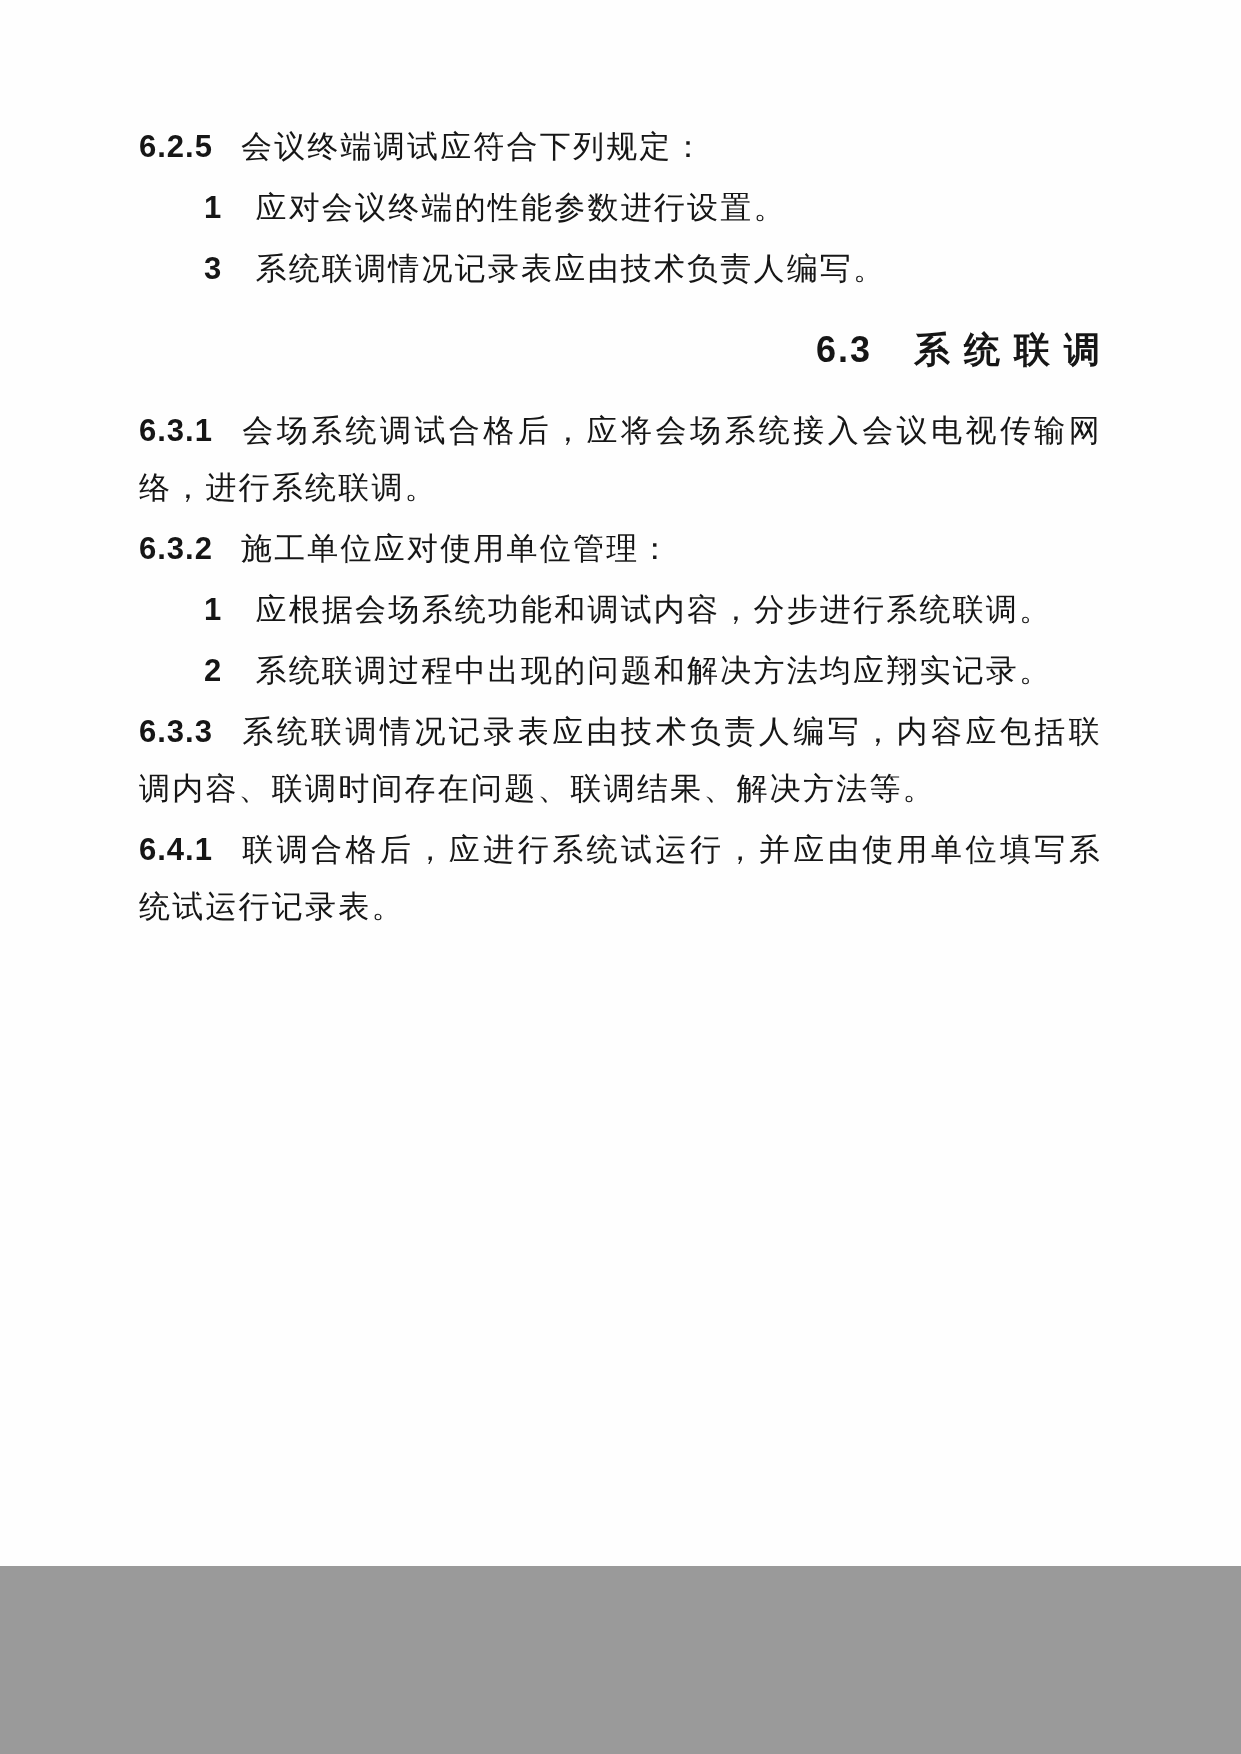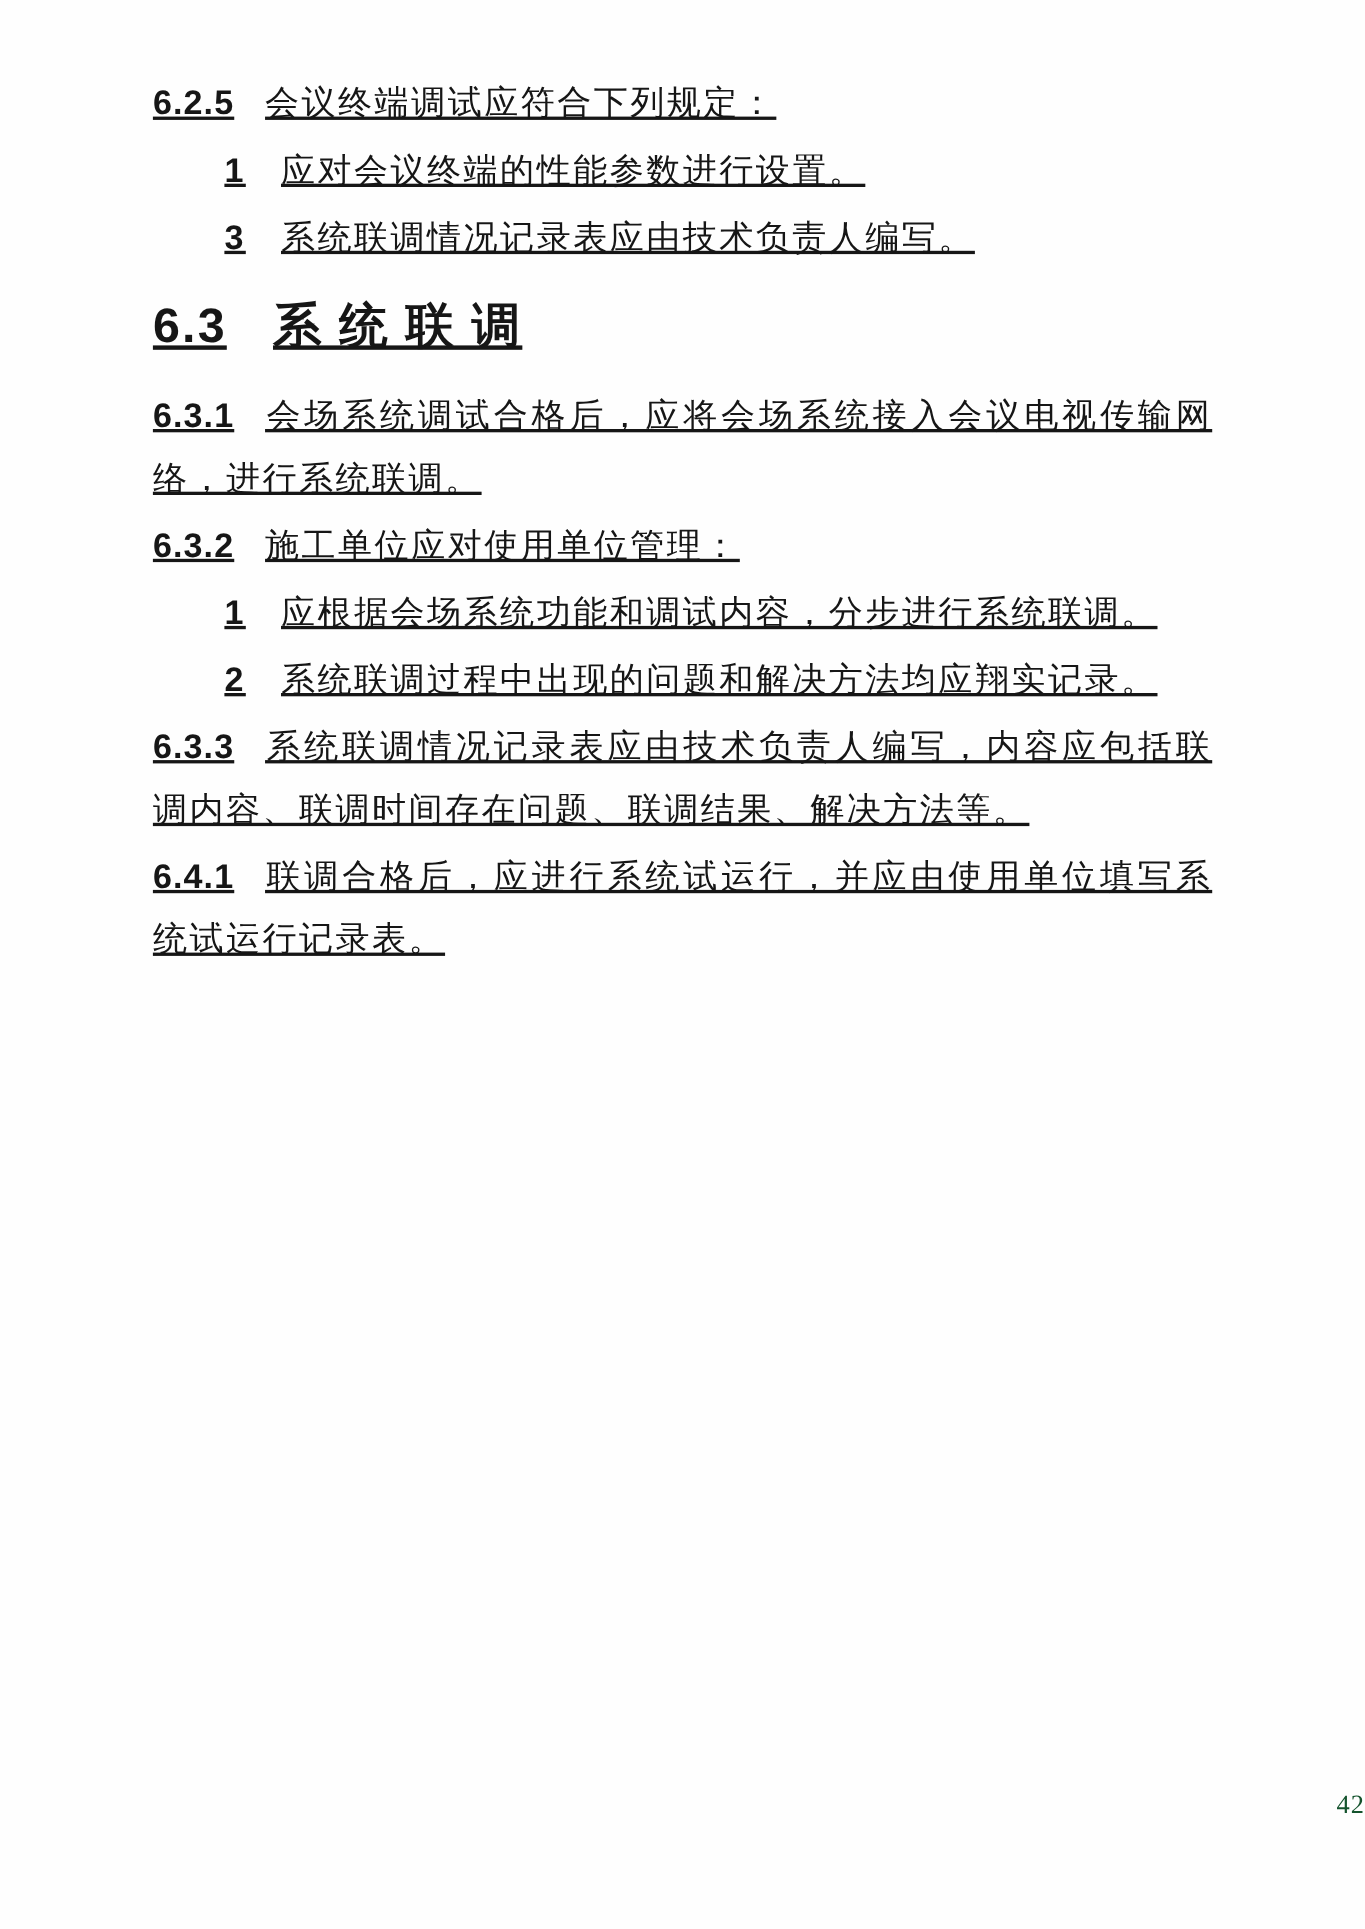--- a/index.html
+++ b/index.html
@@ -1,26 +1,25 @@
 <!DOCTYPE html>
 <html><head>
 <meta charset="utf-8">
 <style>
   html,body{margin:0;padding:0;background:#9a9a9a;}
   .page{
     position:relative;
-    width:1241px;height:1754px;
+    width:1241px;height:1566px;
     margin:0 auto;
     background:#fefefe;
     color:#161616;
     font-family:"Liberation Serif","DejaVu Serif",serif;
     overflow:hidden;
     box-sizing:border-box;
-    padding:65px 139px 0 139px;
-    text-decoration:underline;
+    padding:118px 139px 0 139px;
   }
   .content{width:963px;}
   p{margin:0 0 4px 0;}
   .clause,.item{
     font-size:31px;
     line-height:57px;
     letter-spacing:2.2px;
     text-align:justify;
   }
   .clause.cont{text-align-last:justify;}
@@ -32,23 +31,23 @@
   }
   .item{text-indent:65px;}
   .inum{
     font-family:"Liberation Sans","DejaVu Sans",sans-serif;
     font-weight:bold;
     margin-right:32px;
   }
   .heading{
     font-family:"Liberation Sans","DejaVu Sans",sans-serif;
     font-weight:bold;
-    font-size:44px;
+    font-size:36px;
     line-height:57px;
-    text-align:left;
+    text-align:right;
     margin:24px 0;
     letter-spacing:2px;
   }
   .heading .hnum{margin-right:42px;}
   .page-number{
     position:absolute;
     top:1628px;
     left:0;
     width:100%;
     text-align:right;

